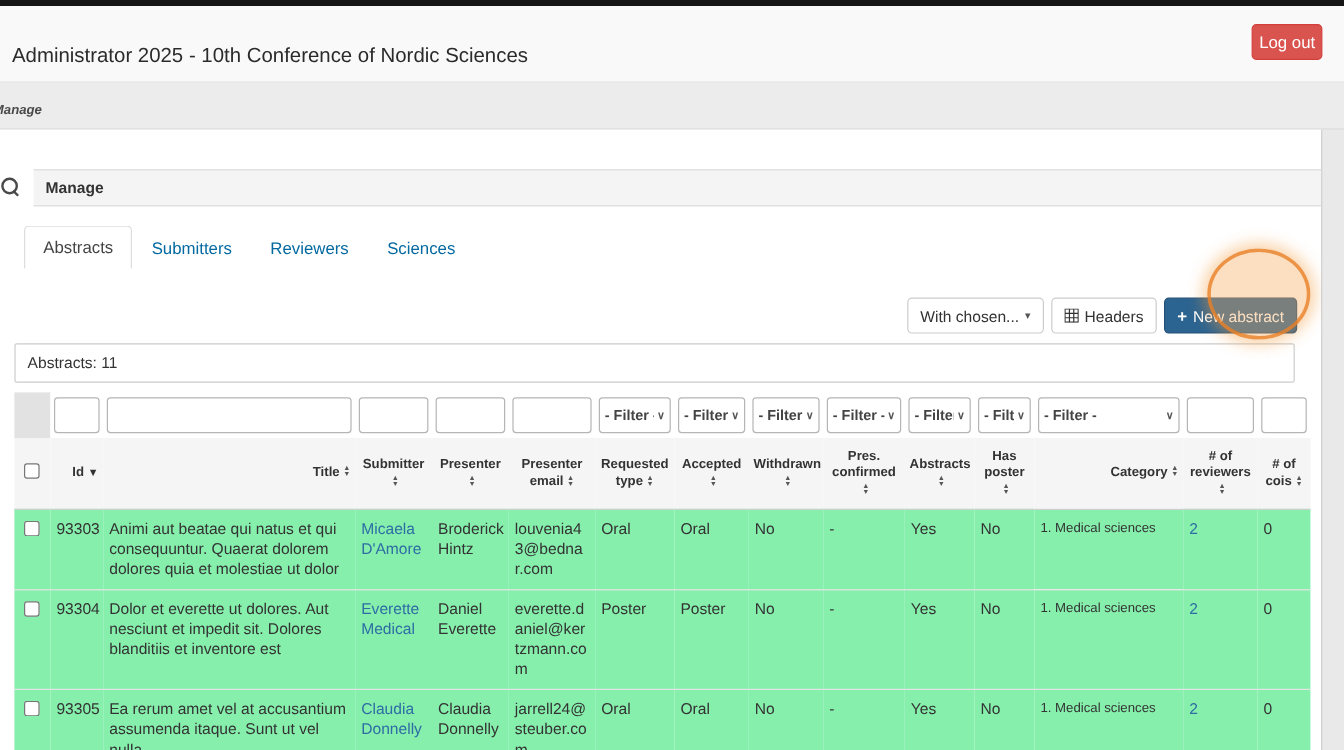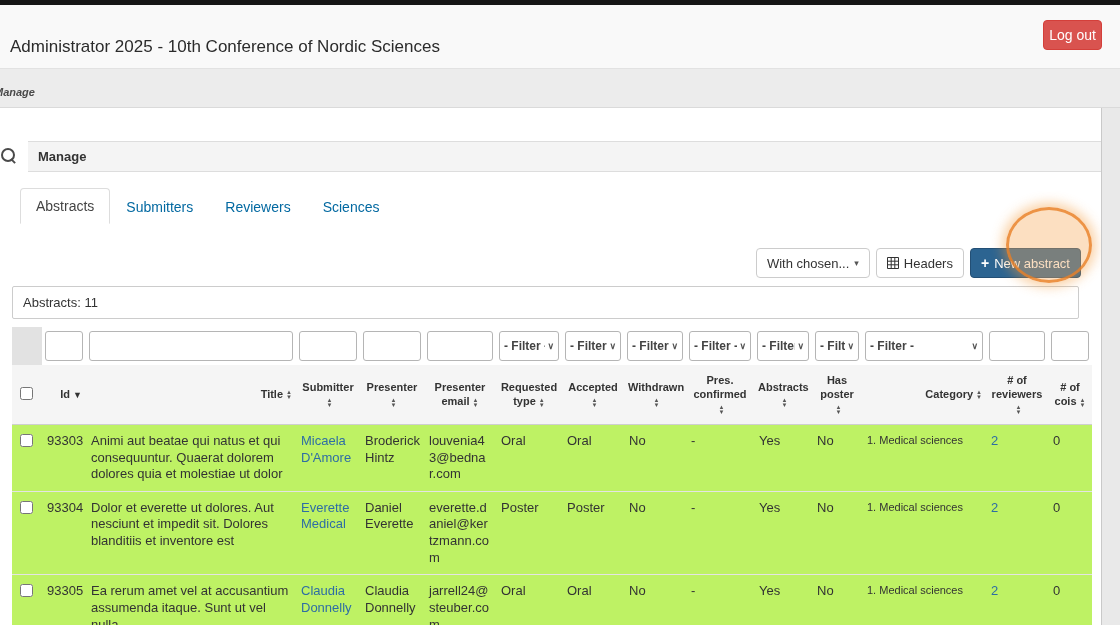--- a/index.html
+++ b/index.html
@@ -61,21 +61,21 @@
     display:flex;align-items:center;justify-content:space-between;padding:0 4px;font-size:12px;color:#444;
     overflow:hidden;cursor:pointer;}
   .sel-label{white-space:nowrap;overflow:hidden;}
   .sel-caret{font-size:9px;color:#555;flex:none;margin-left:2px;}
   .header-cell{background:#f5f5f5;border-bottom:1px solid #cfcfcf;padding:8px 4px;font-size:11px;font-weight:bold;
     color:#333;text-align:center;vertical-align:middle;cursor:pointer;line-height:1.3;}
   .header-cell.h-left{text-align:right;}
   .header-cell.check-col{text-align:left;padding-left:8px;}
   .sort{display:inline-flex;flex-direction:column;font-size:6px;line-height:5px;color:#555;margin-left:3px;vertical-align:middle;}
   .sort.single{display:inline-block;font-size:9px;line-height:9px;color:#333;}
-  td{padding:8px 5px;font-size:13px;color:#333;vertical-align:top;background:#bef264;
+  td{padding:8px 5px;font-size:13px;color:#333;vertical-align:top;background:#86efac;
     border-bottom:1px solid #e4e4e4;line-height:1.28;}
   td.check-col{padding-left:8px;}
   td.cell-presenter_email{word-break:break-all;}
   td.cell-category{font-size:11px;white-space:nowrap;overflow:hidden;}
   .cell-link{color:#2e6da4;text-decoration:none;}
   input[type="checkbox"]{margin:1px 0 0 0;width:13px;height:13px;cursor:pointer;}
 </style>
 </head>
 <body>
 

